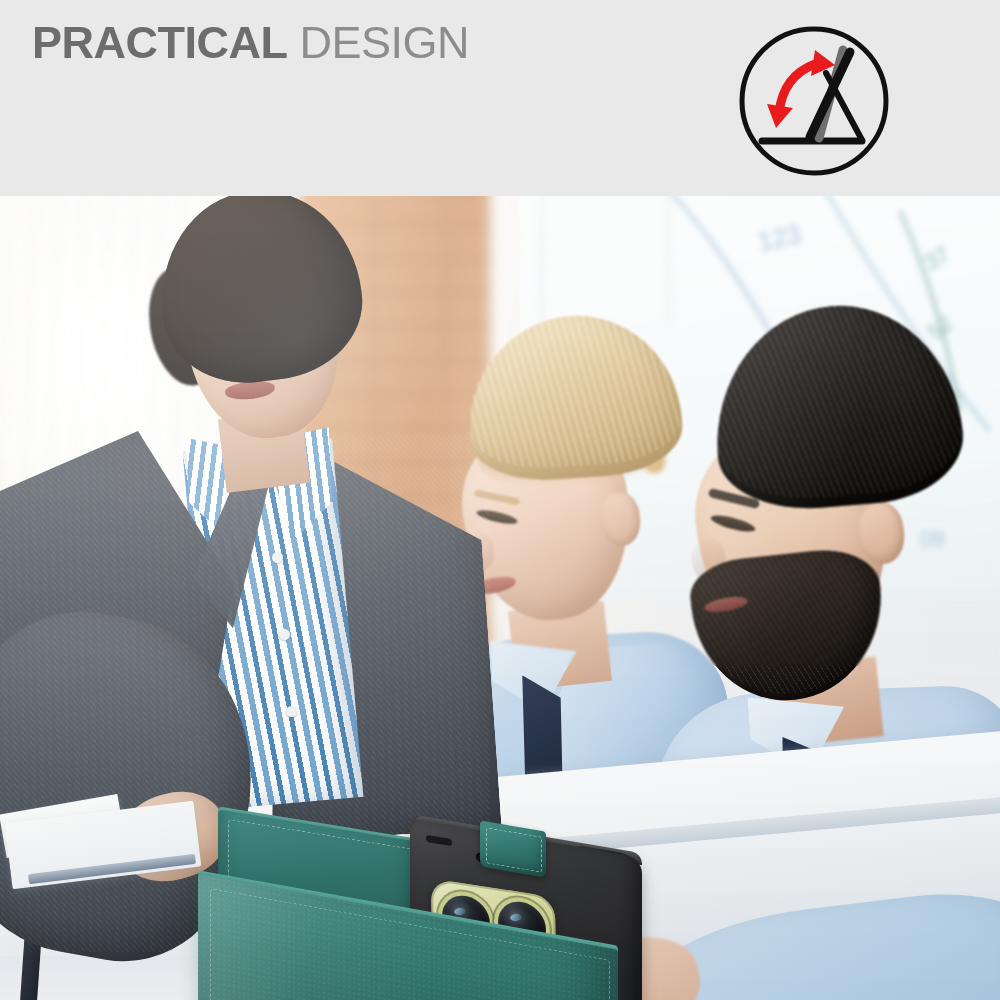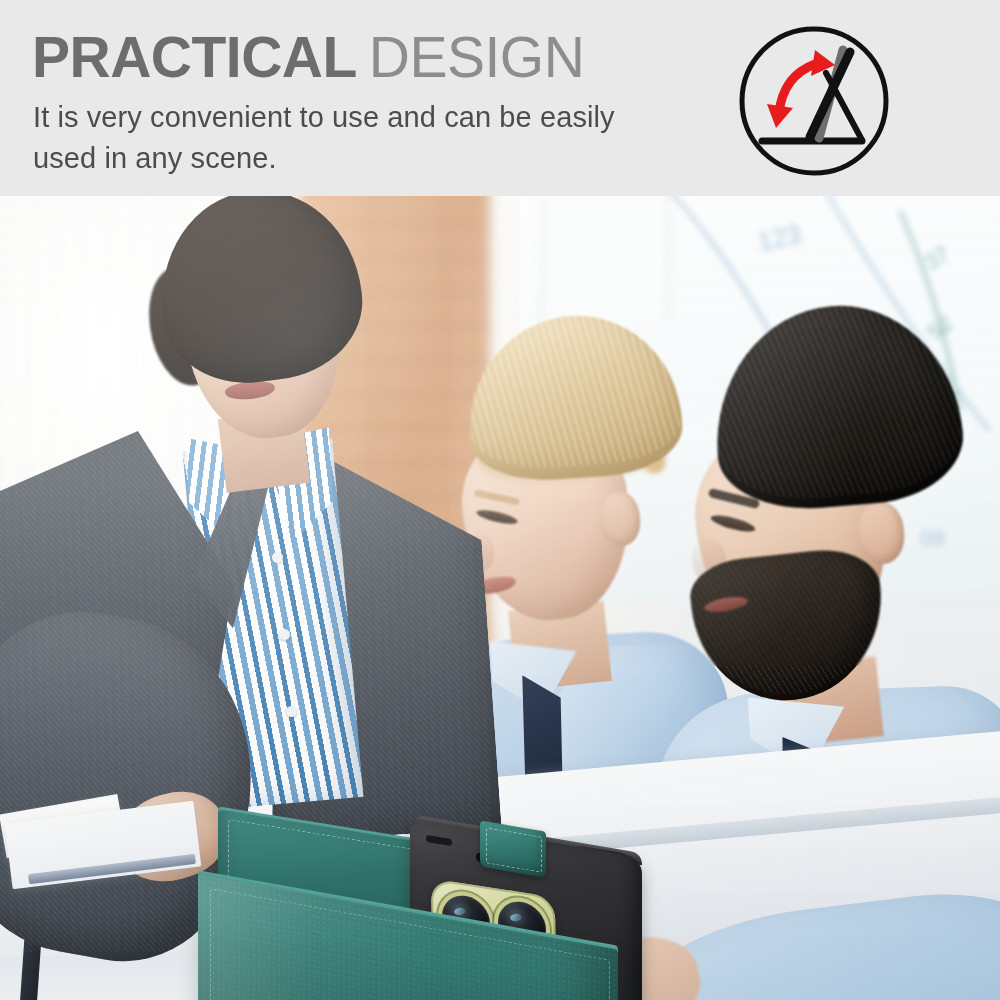--- a/index.html
+++ b/index.html
@@ -11,22 +11,22 @@
     -webkit-font-smoothing:antialiased;
   }
   .stage{position:relative;width:1000px;height:1000px;overflow:hidden;}
 
   
   .header{
     position:absolute;left:0;top:0;width:1000px;height:196px;
     background:#e9e9e9;overflow:hidden;z-index:40;
   }
   .headline{
-    position:absolute;left:32px;top:26px;
-    font-size:57px;line-height:62px;letter-spacing:-0.5px;white-space:nowrap;
+    position:absolute;left:32px;top:12px;
+    font-size:45px;line-height:62px;letter-spacing:-0.5px;white-space:nowrap;
   }
   .headline .w1{font-weight:700;color:#6d6d6d;}
   .headline .w2{font-weight:400;color:#8d8d8d;margin-left:12px;}
   .subline{
     position:absolute;left:33px;top:97px;width:600px;
     font-size:29px;line-height:41px;font-weight:400;color:#4c4c4c;
     letter-spacing:0.1px;
   }
 
   
@@ -610,21 +610,20 @@
 <body>
 
 <div class="stage">
 
   <div class="header">
 
     <div class="headline">
       <span class="w1">PRACTICAL</span><span class="w2">DESIGN</span>
     </div>
 
-    <div class="subline">It is very convenient to use and can be easily used in any scene.</div>
 
     <div class="badge">
       <svg viewBox="0 0 166 166" xmlns="http://www.w3.org/2000/svg">
         <circle cx="83" cy="83" r="72" fill="none" stroke="#111111" stroke-width="5"></circle>
 
         <path d="M31 123 L131 123" stroke="#111111" stroke-width="7" stroke-linecap="round"></path>
 
         <path d="M112 32 L88 120" stroke="#6f6f6f" stroke-width="9" stroke-linecap="round"></path>
 
         <path d="M95 55 L131 122" stroke="#111111" stroke-width="6" stroke-linecap="round" fill="none"></path>

